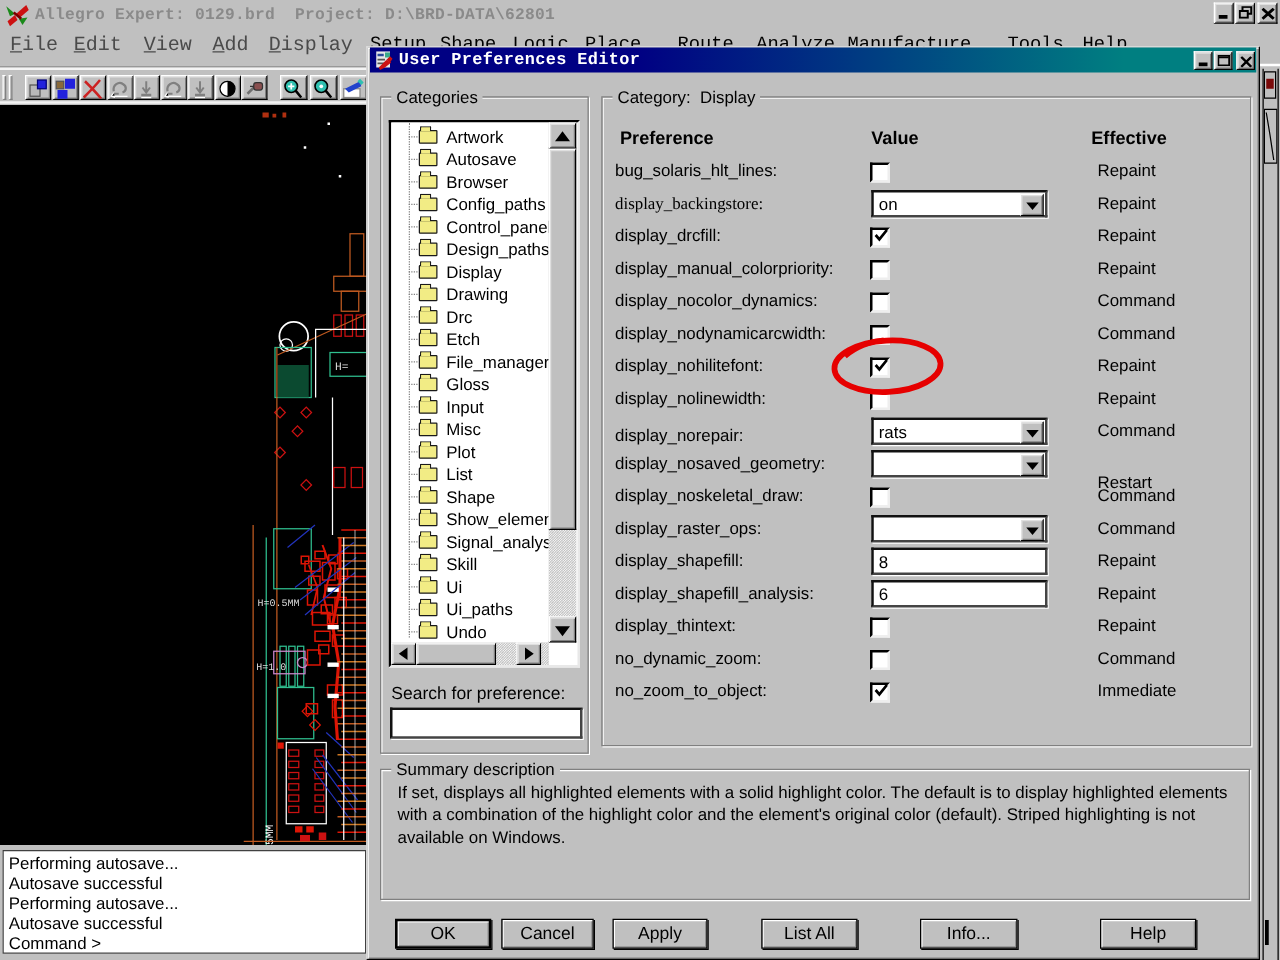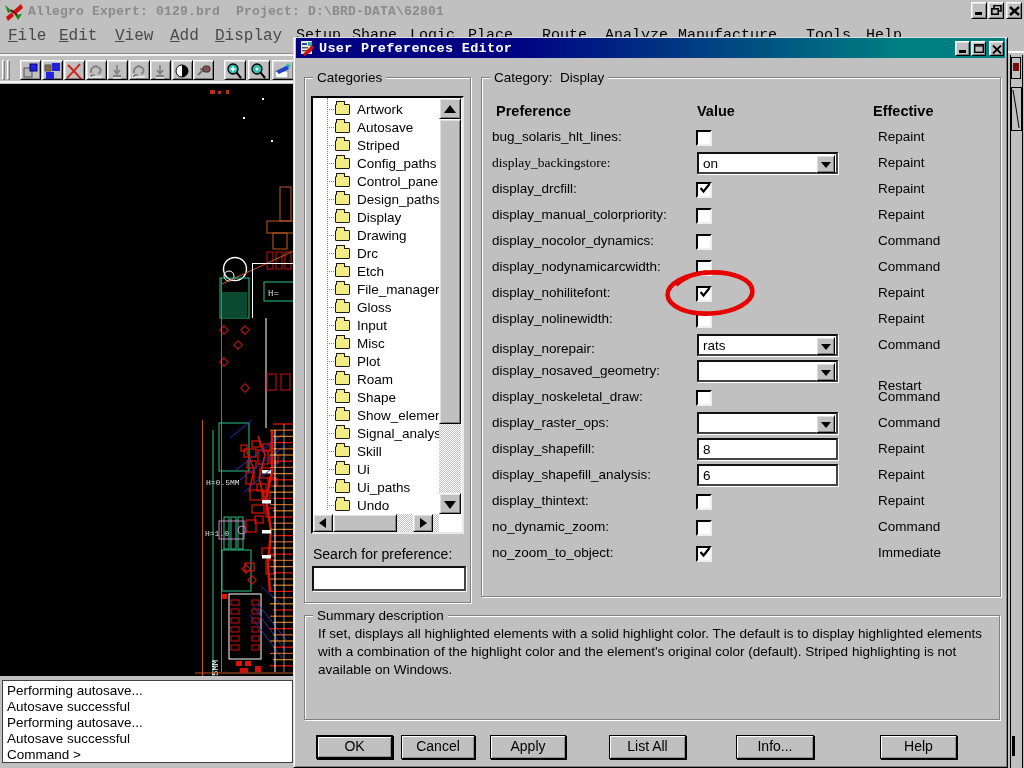--- a/index.html
+++ b/index.html
@@ -325,21 +325,21 @@
       <span class="tname">Artwork</span>
     </div>
 <div class="trow" style="top:21px;">
       <span class="stub"></span>
       <span class="fold"></span>
       <span class="tname">Autosave</span>
     </div>
 <div class="trow" style="top:39px;">
       <span class="stub"></span>
       <span class="fold"></span>
-      <span class="tname">Striped</span>
+      <span class="tname">Browser</span>
     </div>
 <div class="trow" style="top:57px;">
       <span class="stub"></span>
       <span class="fold"></span>
       <span class="tname">Config_paths</span>
     </div>
 <div class="trow" style="top:75px;">
       <span class="stub"></span>
       <span class="fold"></span>
       <span class="tname">Control_panel</span>
@@ -390,21 +390,21 @@
       <span class="tname">Misc</span>
     </div>
 <div class="trow" style="top:255px;">
       <span class="stub"></span>
       <span class="fold"></span>
       <span class="tname">Plot</span>
     </div>
 <div class="trow" style="top:273px;">
       <span class="stub"></span>
       <span class="fold"></span>
-      <span class="tname">Roam</span>
+      <span class="tname">List</span>
     </div>
 <div class="trow" style="top:291px;">
       <span class="stub"></span>
       <span class="fold"></span>
       <span class="tname">Shape</span>
     </div>
 <div class="trow" style="top:309px;">
       <span class="stub"></span>
       <span class="fold"></span>
       <span class="tname">Show_element</span>

